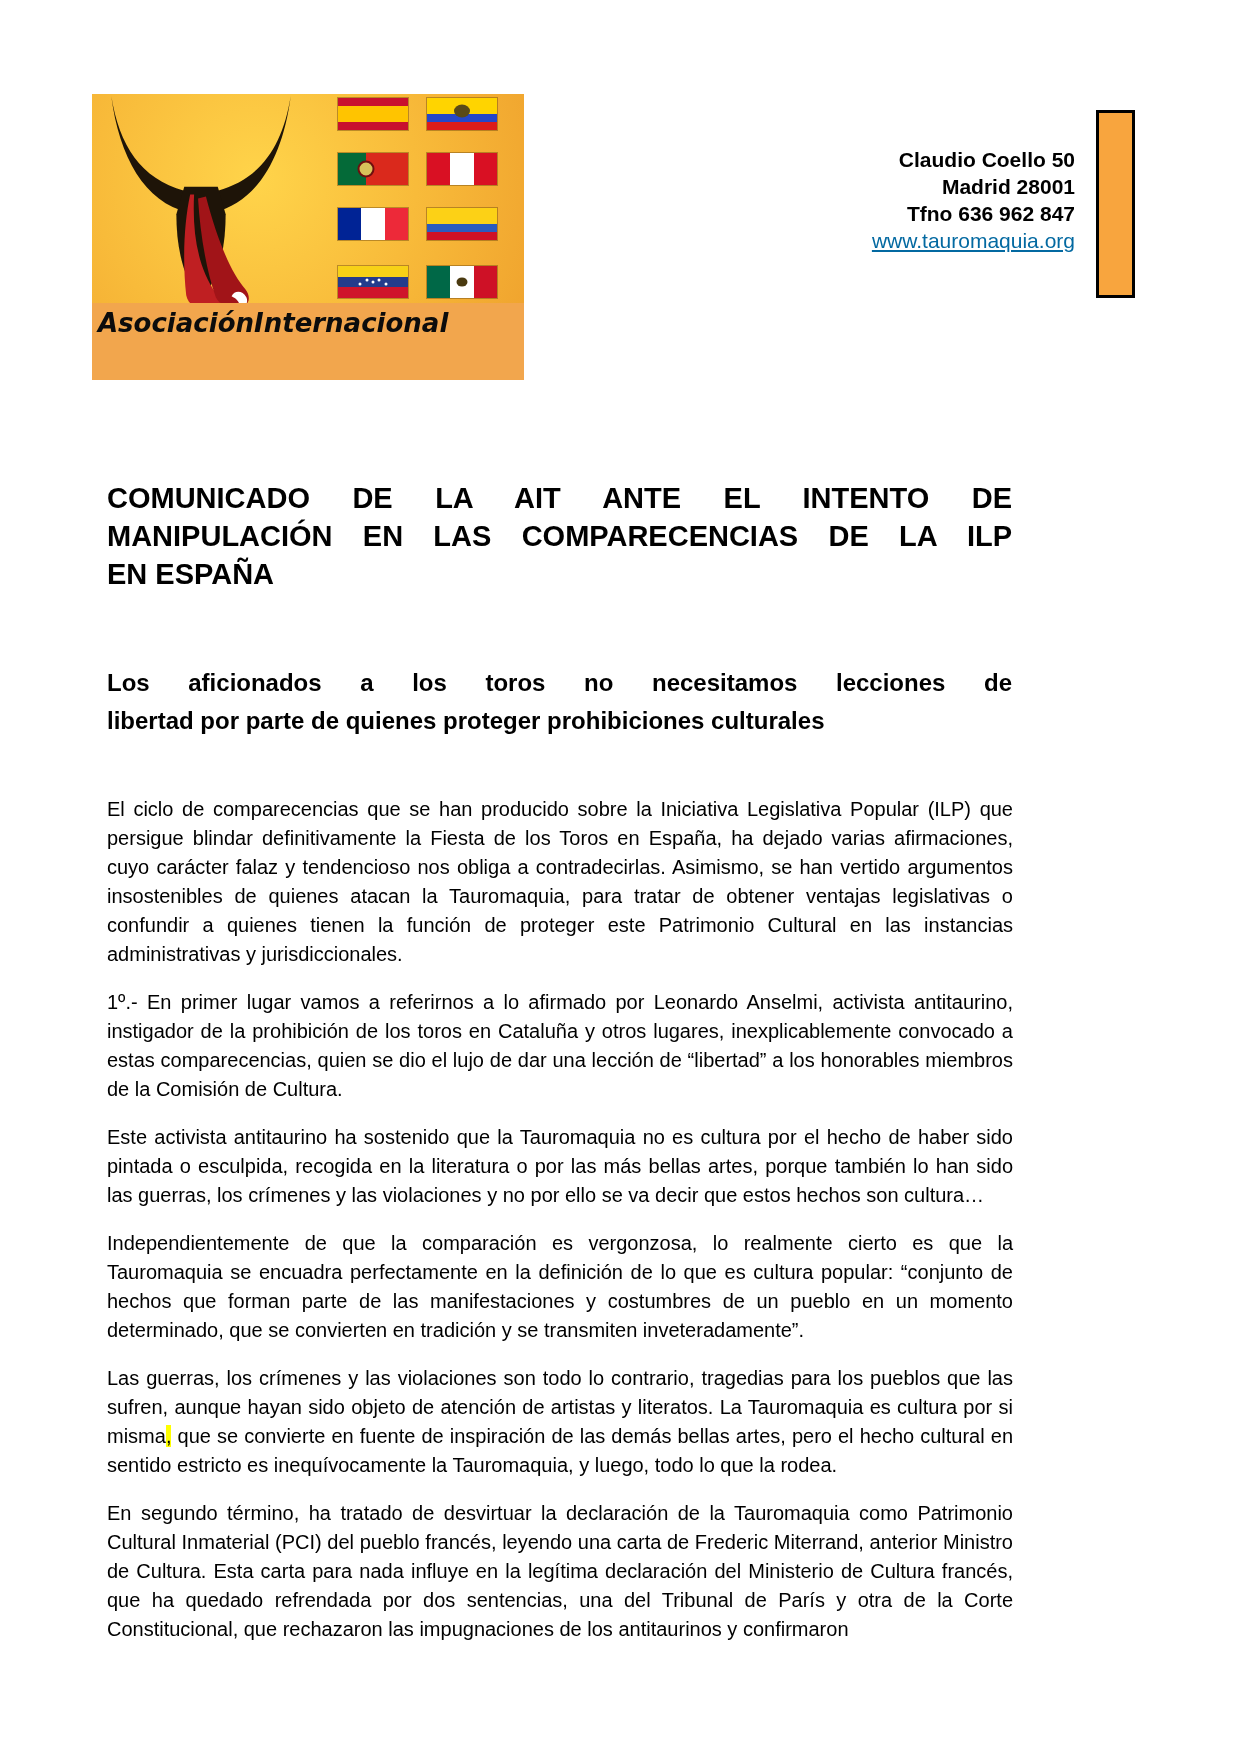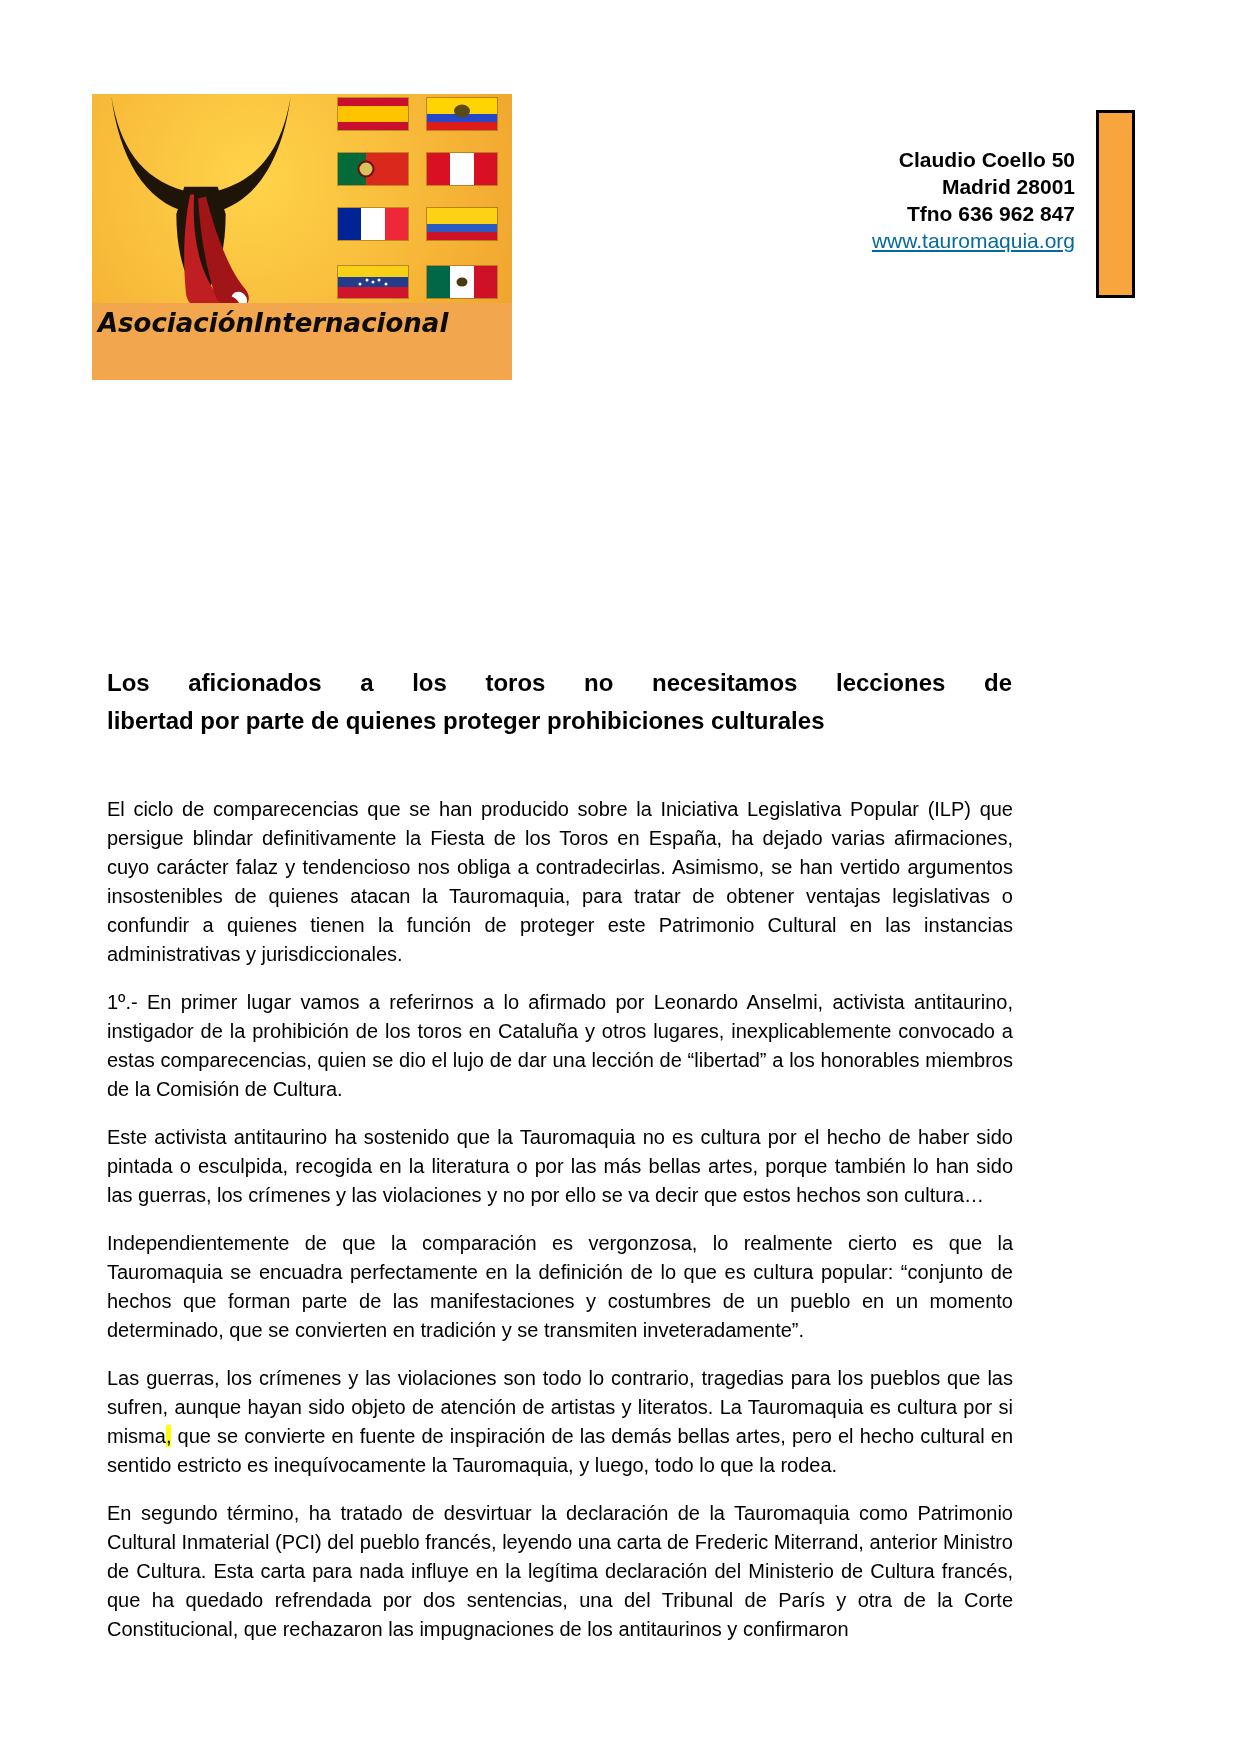--- a/index.html
+++ b/index.html
@@ -7,20 +7,21 @@
   .page{
     position:relative;width:1240px;height:1754px;margin:0 auto;
     background:#ffffff;overflow:hidden;
     font-family:"Liberation Sans",sans-serif;color:#000;
   }
 
   
   .logo{
     position:absolute;left:92px;top:94px;width:420px;height:286px;
     background:radial-gradient(circle at 38% 30%, #ffd44a 0%, #f8bb3a 48%, #ee9e2b 100%);
+    padding-left:12px;
   }
   .bull{position:absolute;left:2px;top:0;width:215px;height:212px;}
   .flag{position:absolute;width:70px;height:32px;outline:1px solid rgba(110,70,10,.45);}
   .c1{left:246px}.c2{left:335px}
   .r1{top:4px}.r2{top:59px}.r3{top:114px}.r4{top:172px}
   .flag-spain{background:linear-gradient(180deg,#c8102e 0 25%,#ffc400 25% 75%,#c8102e 75% 100%);}
   .flag-ecuador{background:linear-gradient(180deg,#ffd400 0 50%,#2547c9 50% 75%,#dd1c1a 75% 100%);}
   .flag-ecuador::after{content:"";position:absolute;left:50%;top:42%;width:16px;height:13px;
     transform:translate(-50%,-50%);background:#5a4a18;border-radius:50%;}
   .flag-portugal{background:linear-gradient(90deg,#046a38 0 40%,#da291c 40% 100%);}
@@ -105,20 +106,25 @@
 
   <div class="contact">
     <div>Claudio Coello 50</div>
     <div>Madrid 28001</div>
     <div>Tfno 636 962 847</div>
     <div><a class="website">www.tauromaquia.org</a></div>
   </div>
 
   <div class="side-tab"></div>
 
+  <div class="doc-title">
+    <div class="jline">COMUNICADO DE LA AIT ANTE EL INTENTO DE</div>
+    <div class="jline">MANIPULACIÓN EN LAS COMPARECENCIAS DE LA ILP</div>
+    <div class="lline">EN ESPAÑA</div>
+  </div>
 
   <div class="doc-subtitle">
     <div class="jline">Los aficionados a los toros no necesitamos lecciones de</div>
     <div class="lline">libertad por parte de quienes proteger prohibiciones culturales</div>
   </div>
 
   <div class="doc-body">
     <p>El ciclo de comparecencias que se han producido sobre la Iniciativa Legislativa Popular (ILP) que persigue blindar definitivamente la Fiesta de los Toros en España, ha dejado varias afirmaciones, cuyo carácter falaz y tendencioso nos obliga a contradecirlas. Asimismo, se han vertido argumentos insostenibles de quienes atacan la Tauromaquia, para tratar de obtener ventajas legislativas o confundir a quienes tienen la función de proteger este Patrimonio Cultural en las instancias administrativas y jurisdiccionales.</p>
     <p>1º.- En primer lugar vamos a referirnos a lo afirmado por Leonardo Anselmi, activista antitaurino, instigador de la prohibición de los toros en Cataluña y otros lugares, inexplicablemente convocado a estas comparecencias, quien se dio el lujo de dar una lección de “libertad” a los honorables miembros de la Comisión de Cultura.</p>
     <p>Este activista antitaurino ha sostenido que la Tauromaquia no es cultura por el hecho de haber sido pintada o esculpida, recogida en la literatura o por las más bellas artes, porque también lo han sido las guerras, los crímenes y las violaciones y no por ello se va decir que estos hechos son cultura…</p>

